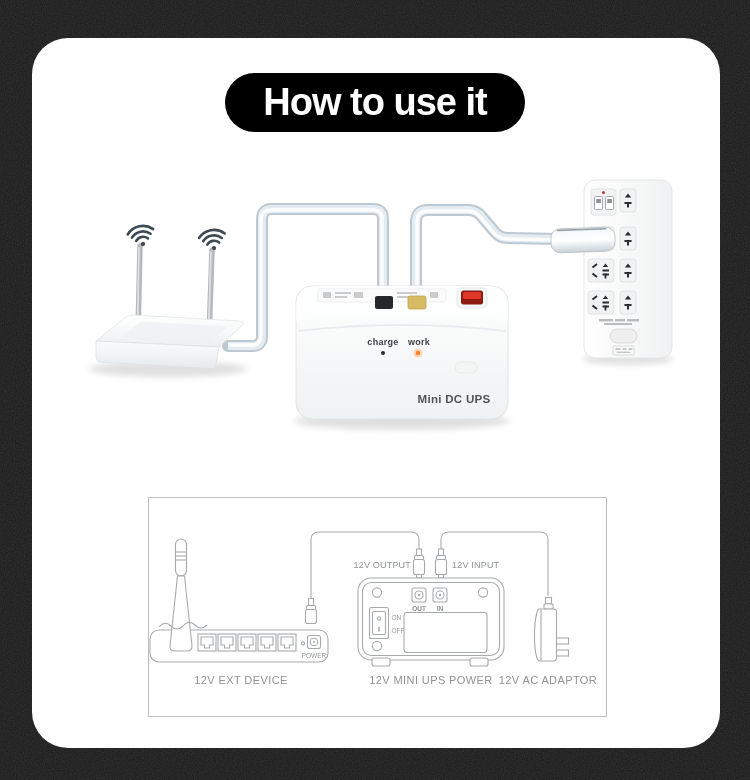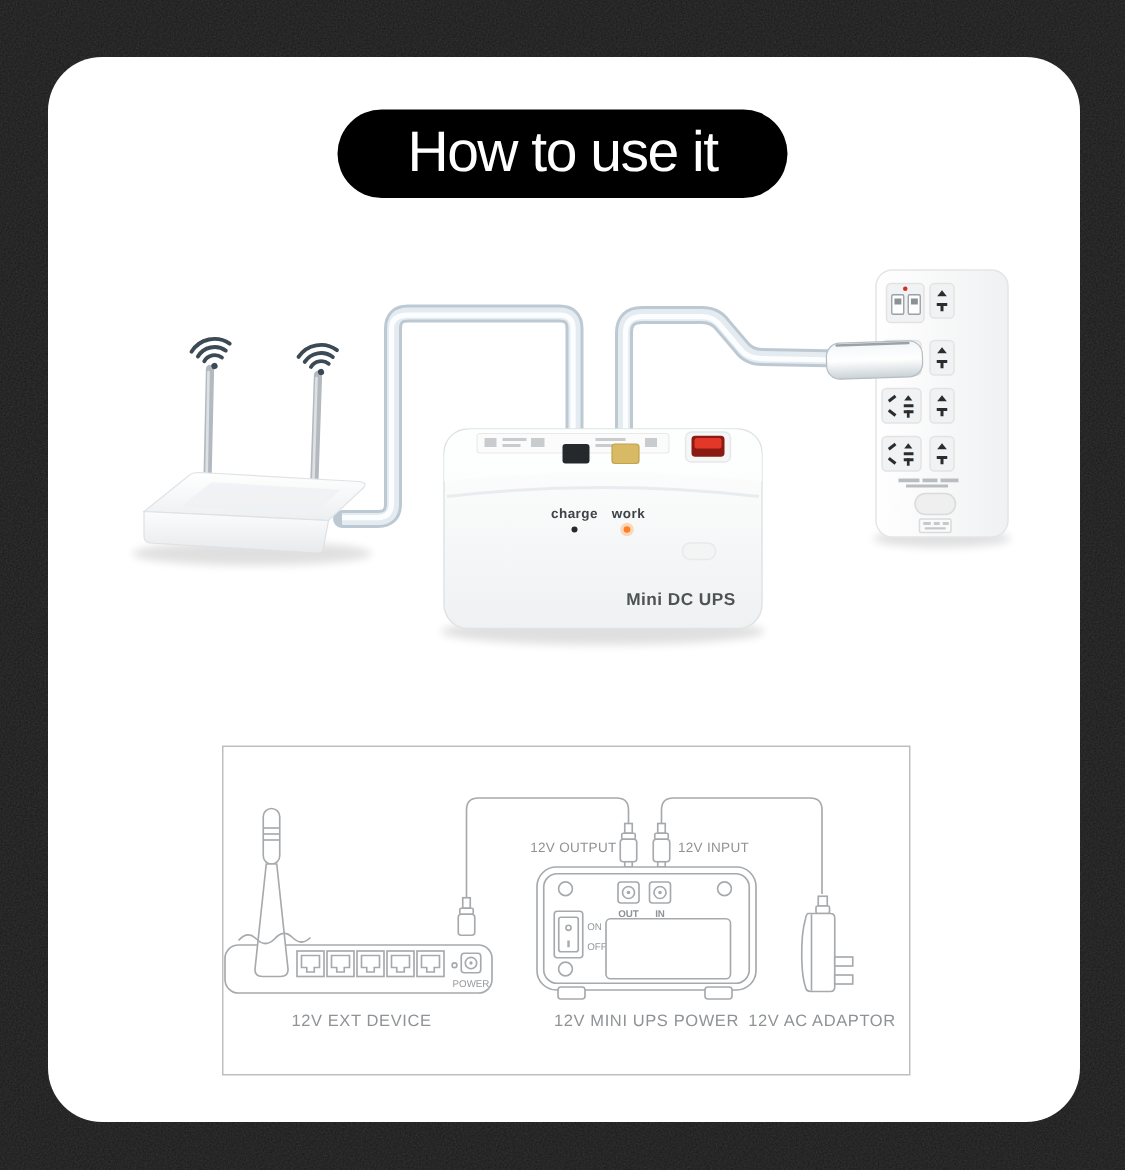--- a/index.html
+++ b/index.html
@@ -3,21 +3,21 @@
 <meta charset="utf-8">
 <style>
   html,body{margin:0;padding:0;background:#111;}
   .stage{position:relative;width:750px;height:780px;overflow:hidden;
          font-family:"Liberation Sans",sans-serif;}
   .noise-bg{position:absolute;left:0;top:0;}
   .card{position:absolute;left:32px;top:38px;width:688px;height:710px;
         background:#ffffff;border-radius:36px;}
   .title-pill{position:absolute;left:193px;top:35px;width:300px;height:59px;
         background:#000;border-radius:30px;display:flex;align-items:center;justify-content:center;}
-  .title-pill span{color:#fff;font-size:38px;font-weight:400;letter-spacing:-1px;text-align:right;}
+  .title-pill span{color:#fff;font-size:38px;font-weight:700;letter-spacing:-1px;text-align:right;}
   .scene-svg{position:absolute;left:28px;top:112px;}
   .diagram-svg{position:absolute;left:108px;top:452px;}
   text{font-family:"Liberation Sans",sans-serif;}
   .dtext{fill:#95999c;}
   .dcap{fill:#8f9396;font-size:11px;letter-spacing:.4px;}
   .dsmall{fill:#95999c;font-size:6.5px;}
   .dplug{fill:#8f9396;font-size:9px;letter-spacing:.2px;}
   .djack{fill:#8f9396;font-size:6.5px;font-weight:bold;}
   .ups-led-label{fill:#3f4347;font-size:9px;font-weight:600;letter-spacing:.3px;}
   .ups-model{fill:#4e5356;font-size:11.5px;font-weight:700;letter-spacing:.3px;}

